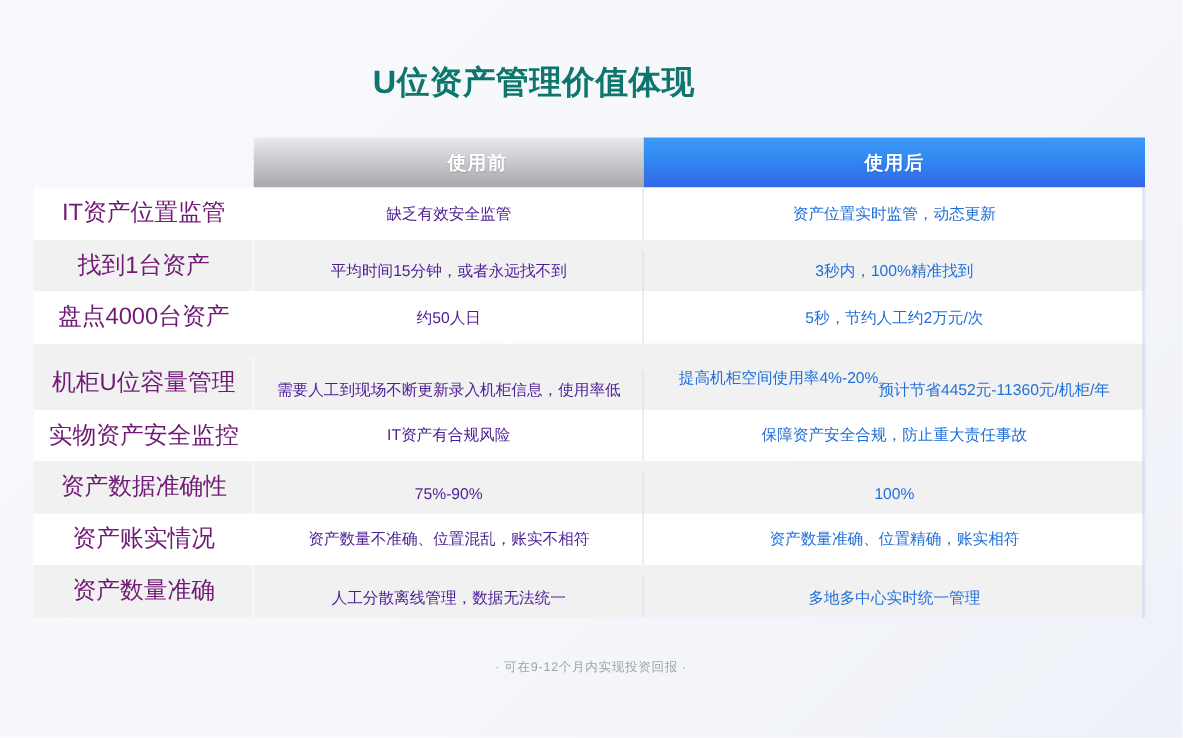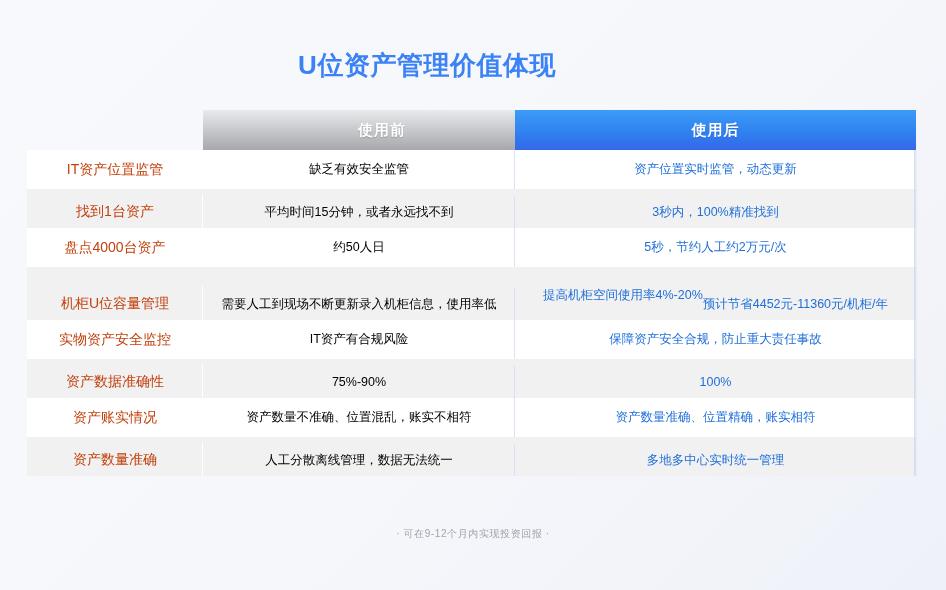--- a/index.html
+++ b/index.html
@@ -18,21 +18,21 @@
 
   
   .page-title {
     position: absolute;
     top: 48px;
     left: 0;
     width: 854px;
     text-align: center;
     font-size: 26px;
     font-weight: bold;
-    color: #3b82f6;
+    color: #0f766e;
     letter-spacing: 0.5px;
   }
 
   
   .table-wrap {
     position: absolute;
     left: 27px;
     top: 110px;
     width: 889px;
   }
@@ -95,39 +95,39 @@
     align-items: center;
     justify-content: center;
     text-align: center;
     padding: 7px 10px;
     line-height: 1.45;
   }
 
   .cell-label {
     flex: 0 0 176px;
     width: 176px;
-    font-size: 14px;
-    color: #c2410c;
+    font-size: 19px;
+    color: #701a75;
     position: relative;
   }
   .cell-label::after {
     content: "";
     position: absolute;
     right: 0;
     top: 0;
     bottom: 0;
     width: 1px;
     background: #ffffff;
   }
 
   .cell-before {
     flex: 0 0 312px;
     width: 312px;
     font-size: 12.5px;
-    color: #000000;
+    color: #4c1d95;
     position: relative;
   }
   .cell-before::after {
     content: "";
     position: absolute;
     right: 0;
     top: 0;
     bottom: 0;
     width: 1px;
     background: rgba(210,222,240,0.85);

